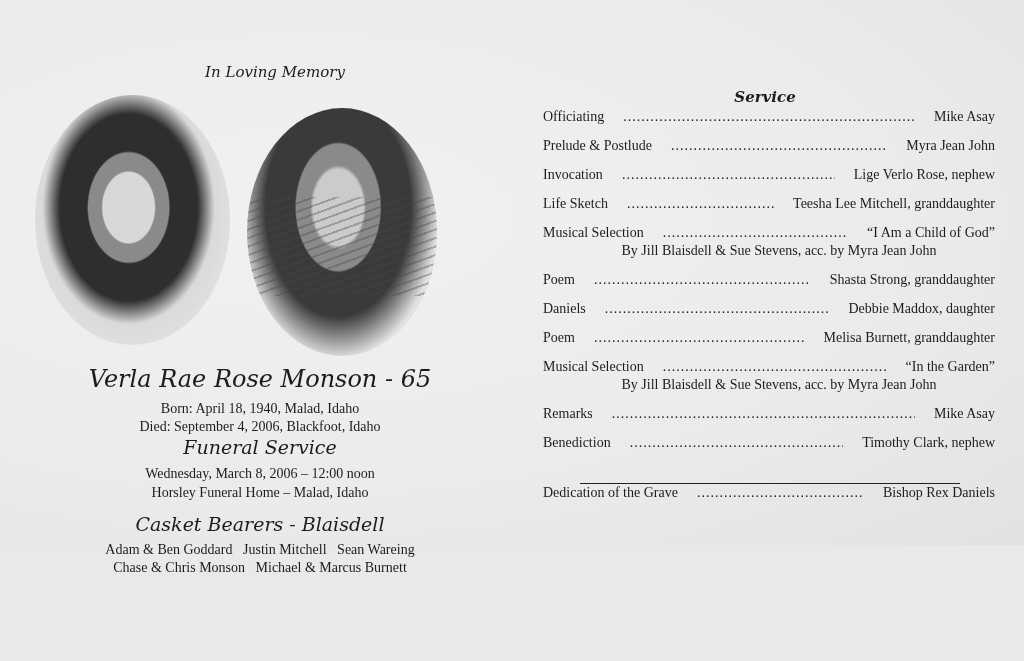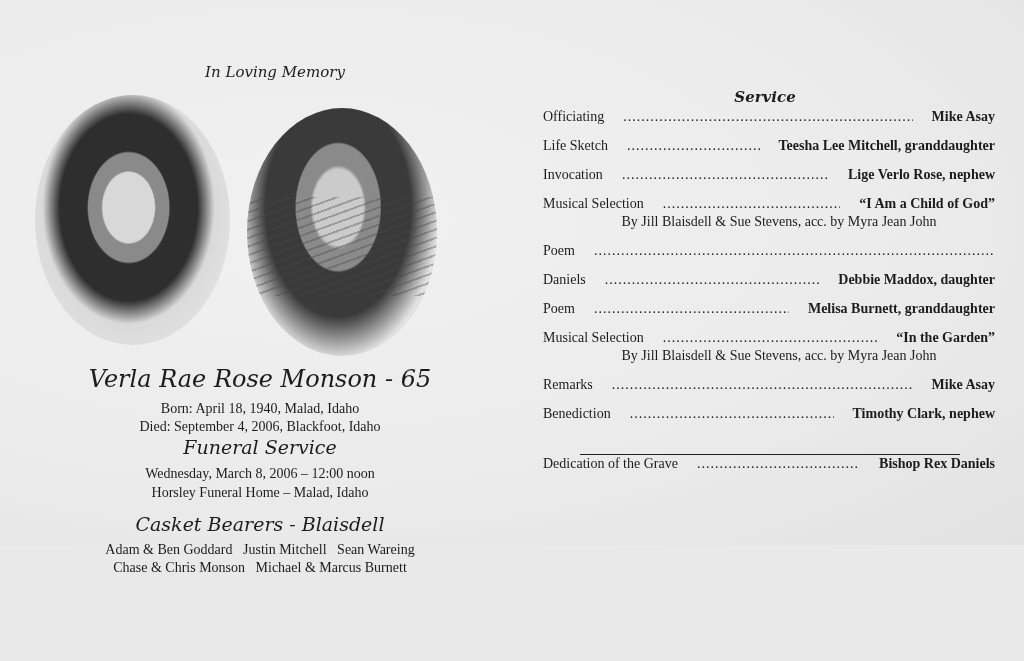--- a/index.html
+++ b/index.html
@@ -42,21 +42,21 @@
   .bearers-1 { top: 486px; }
   .bearers-2 { top: 504px; }
 
   
   .right { position: absolute; left: 543px; top: 88px; width: 452px; }
   .service-title { text-align: center; font-size: 15px; margin-left: -8px; margin-bottom: 2px; font-weight: bold; }
   .row { display: flex; align-items: baseline; font-size: 14px; line-height: 18px; margin-bottom: 11px; gap: 18px; }
   .row .lbl { white-space: nowrap; }
   .row .dots { flex: 1; overflow: hidden; white-space: nowrap; margin: 0 1px; letter-spacing: 1px; }
   .row .dots::before { content: "............................................................................................................................................................................................................"; }
-  .row .val { white-space: nowrap; font-weight: bold; }
+  .row .val { white-space: nowrap; }
   .row.with-sub { margin-bottom: 0; }
   .sub { text-align: center; font-size: 14px; line-height: 18px; margin-bottom: 11px; padding-left: 20px; }
   .divider { width: 380px; height: 1px; background: #222; margin: 31px 0 0 37px; }
   .after { margin-top: 33px; }
 </style>
 </head>
 <body>
 
 <div class="card">
 
@@ -78,38 +78,44 @@
 
   <div class="right">
     <div class="service-title script">Service</div>
 
     <div class="row">
       <span class="lbl">Officiating</span>
       <span class="dots"></span>
       <span class="val">Mike Asay</span>
     </div>
     <div class="row">
-      <span class="lbl">Life Sketch</span>
+      <span class="lbl">Prelude &amp; Postlude</span>
       <span class="dots"></span>
-      <span class="val">Teesha Lee Mitchell, granddaughter</span>
+      <span class="val">Myra Jean John</span>
     </div>
     <div class="row">
       <span class="lbl">Invocation</span>
       <span class="dots"></span>
       <span class="val">Lige Verlo Rose, nephew</span>
+    </div>
+    <div class="row">
+      <span class="lbl">Life Sketch</span>
+      <span class="dots"></span>
+      <span class="val">Teesha Lee Mitchell, granddaughter</span>
     </div>
     <div class="row with-sub">
       <span class="lbl">Musical Selection</span>
       <span class="dots"></span>
       <span class="val">“I Am a Child of God”</span>
     </div>
     <div class="sub">By Jill Blaisdell &amp; Sue Stevens, acc. by Myra Jean John</div>
     <div class="row">
       <span class="lbl">Poem</span>
       <span class="dots"></span>
+      <span class="val">Shasta Strong, granddaughter</span>
     </div>
     <div class="row">
       <span class="lbl">Daniels</span>
       <span class="dots"></span>
       <span class="val">Debbie Maddox, daughter</span>
     </div>
     <div class="row">
       <span class="lbl">Poem</span>
       <span class="dots"></span>
       <span class="val">Melisa Burnett, granddaughter</span>

